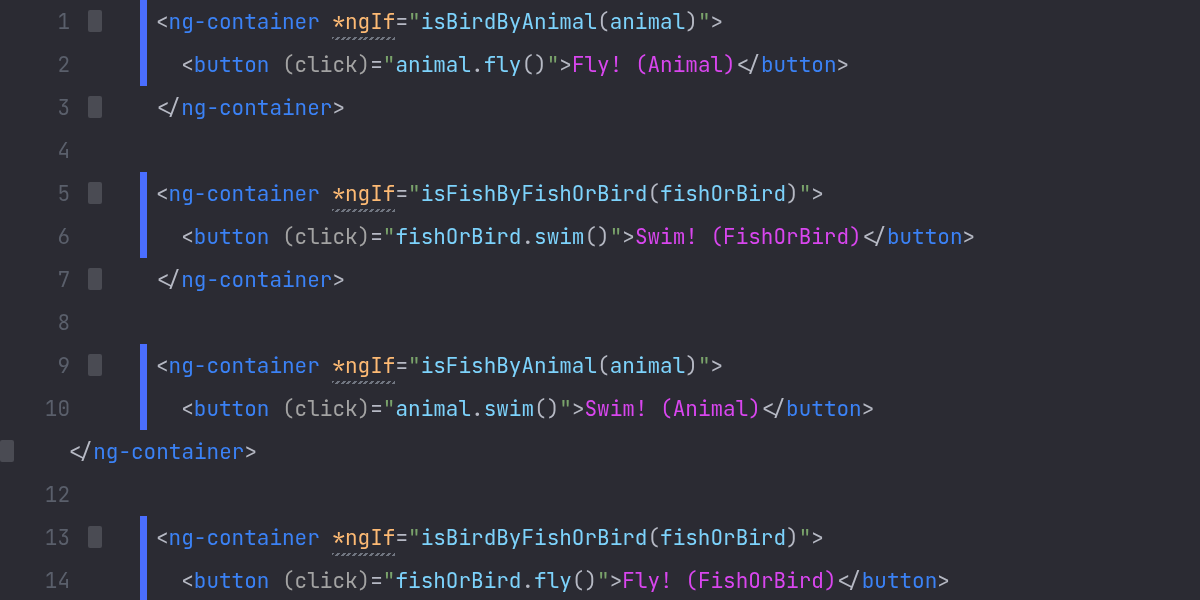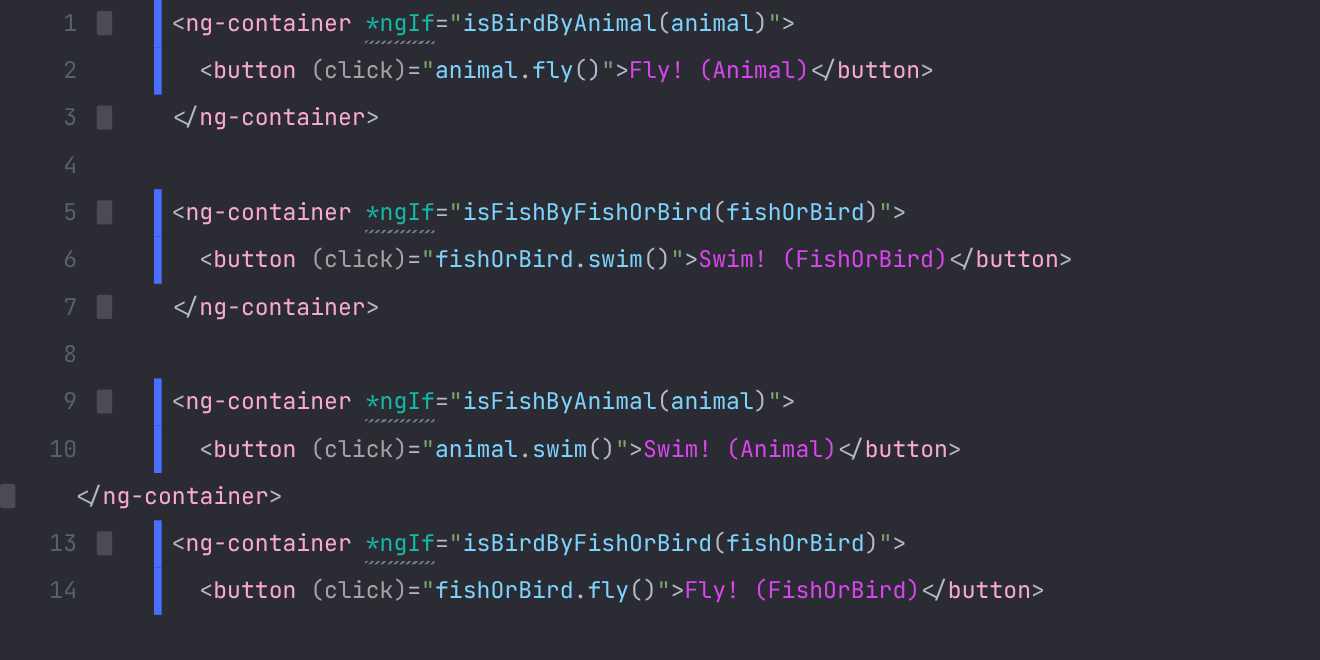--- a/index.html
+++ b/index.html
@@ -3,22 +3,22 @@
 <meta charset="utf-8">
 <style>
 html,body{margin:0;padding:0;width:1200px;height:600px;overflow:hidden;background:#2b2b33;font-family:"JetBrains Mono","Fira Code",Menlo,Consolas,monospace}
 .editor{display:flex;flex-direction:column;width:100%;height:100%;font-size:21px;line-height:43px}
 .line{display:flex;align-items:flex-start;height:43px;white-space:pre}
 .gutter{width:70px;text-align:right;padding-right:18px;color:#5a5f6b;user-select:none;flex-shrink:0}
 .marks{width:68px;flex-shrink:0;position:relative;height:43px}
 .fold{position:absolute;left:0;top:10px;width:14px;height:22px;background:#4a4b53;border-radius:2px}
 .stripe{position:absolute;left:52px;top:0;width:7px;height:43px;background:#4a6eff}
 .code{flex:1;color:#b6b9c4}
-.tag{color:#f9a8d4}
-.dir{color:#14b8a6;position:relative;display:inline-block}
+.tag{color:#3b82f6}
+.dir{color:#fdba74;position:relative;display:inline-block}
 .dir.wavy::after{content:"";position:absolute;left:0;right:0;bottom:3px;height:3px;background:repeating-linear-gradient(135deg,#707580 0 2px,transparent 2px 4px)}
 .attr{color:#a3a3a3}
 .op{color:#b6b9c4}
 .str{color:#7aa36b}
 .fn{color:#7dd3fc}
 .punc{color:#b6b9c4}
 .txt{color:#d946ef}
 </style>
 </head>
 <body>
@@ -28,15 +28,16 @@
     <div class="line"><div class="gutter">2</div><div class="marks"><div class="stripe"></div></div><div class="code"><span class="punc">  &lt;</span><span class="tag">button </span><span class="attr">(click)</span><span class="op">=</span><span class="str">"</span><span class="fn">animal</span><span class="punc">.</span><span class="fn">fly</span><span class="punc">()</span><span class="str">"</span><span class="punc">&gt;</span><span class="txt">Fly! (Animal)</span><span class="punc">&lt;/</span><span class="tag">button</span><span class="punc">&gt;</span></div></div>
     <div class="line"><div class="gutter">3</div><div class="marks"><div class="fold"></div></div><div class="code"><span class="punc">&lt;/</span><span class="tag">ng-container</span><span class="punc">&gt;</span></div></div>
     <div class="line"><div class="gutter">4</div><div class="marks"></div><div class="code"></div></div>
     <div class="line"><div class="gutter">5</div><div class="marks"><div class="fold"></div><div class="stripe"></div></div><div class="code"><span class="punc">&lt;</span><span class="tag">ng-container </span><span class="dir wavy">*ngIf</span><span class="op">=</span><span class="str">"</span><span class="fn">isFishByFishOrBird</span><span class="punc">(</span><span class="fn">fishOrBird</span><span class="punc">)</span><span class="str">"</span><span class="punc">&gt;</span></div></div>
     <div class="line"><div class="gutter">6</div><div class="marks"><div class="stripe"></div></div><div class="code"><span class="punc">  &lt;</span><span class="tag">button </span><span class="attr">(click)</span><span class="op">=</span><span class="str">"</span><span class="fn">fishOrBird</span><span class="punc">.</span><span class="fn">swim</span><span class="punc">()</span><span class="str">"</span><span class="punc">&gt;</span><span class="txt">Swim! (FishOrBird)</span><span class="punc">&lt;/</span><span class="tag">button</span><span class="punc">&gt;</span></div></div>
     <div class="line"><div class="gutter">7</div><div class="marks"><div class="fold"></div></div><div class="code"><span class="punc">&lt;/</span><span class="tag">ng-container</span><span class="punc">&gt;</span></div></div>
     <div class="line"><div class="gutter">8</div><div class="marks"></div><div class="code"></div></div>
     <div class="line"><div class="gutter">9</div><div class="marks"><div class="fold"></div><div class="stripe"></div></div><div class="code"><span class="punc">&lt;</span><span class="tag">ng-container </span><span class="dir wavy">*ngIf</span><span class="op">=</span><span class="str">"</span><span class="fn">isFishByAnimal</span><span class="punc">(</span><span class="fn">animal</span><span class="punc">)</span><span class="str">"</span><span class="punc">&gt;</span></div></div>
     <div class="line"><div class="gutter">10</div><div class="marks"><div class="stripe"></div></div><div class="code"><span class="punc">  &lt;</span><span class="tag">button </span><span class="attr">(click)</span><span class="op">=</span><span class="str">"</span><span class="fn">animal</span><span class="punc">.</span><span class="fn">swim</span><span class="punc">()</span><span class="str">"</span><span class="punc">&gt;</span><span class="txt">Swim! (Animal)</span><span class="punc">&lt;/</span><span class="tag">button</span><span class="punc">&gt;</span></div></div>
     <div class="line"><div class="marks"><div class="fold"></div></div><div class="code"><span class="punc">&lt;/</span><span class="tag">ng-container</span><span class="punc">&gt;</span></div></div>
+    <div class="line"><div class="gutter">12</div><div class="marks"></div><div class="code"></div></div>
     <div class="line"><div class="gutter">13</div><div class="marks"><div class="fold"></div><div class="stripe"></div></div><div class="code"><span class="punc">&lt;</span><span class="tag">ng-container </span><span class="dir wavy">*ngIf</span><span class="op">=</span><span class="str">"</span><span class="fn">isBirdByFishOrBird</span><span class="punc">(</span><span class="fn">fishOrBird</span><span class="punc">)</span><span class="str">"</span><span class="punc">&gt;</span></div></div>
     <div class="line"><div class="gutter">14</div><div class="marks"><div class="stripe"></div></div><div class="code"><span class="punc">  &lt;</span><span class="tag">button </span><span class="attr">(click)</span><span class="op">=</span><span class="str">"</span><span class="fn">fishOrBird</span><span class="punc">.</span><span class="fn">fly</span><span class="punc">()</span><span class="str">"</span><span class="punc">&gt;</span><span class="txt">Fly! (FishOrBird)</span><span class="punc">&lt;/</span><span class="tag">button</span><span class="punc">&gt;</span></div></div>
   </div>
 
 </body></html>

